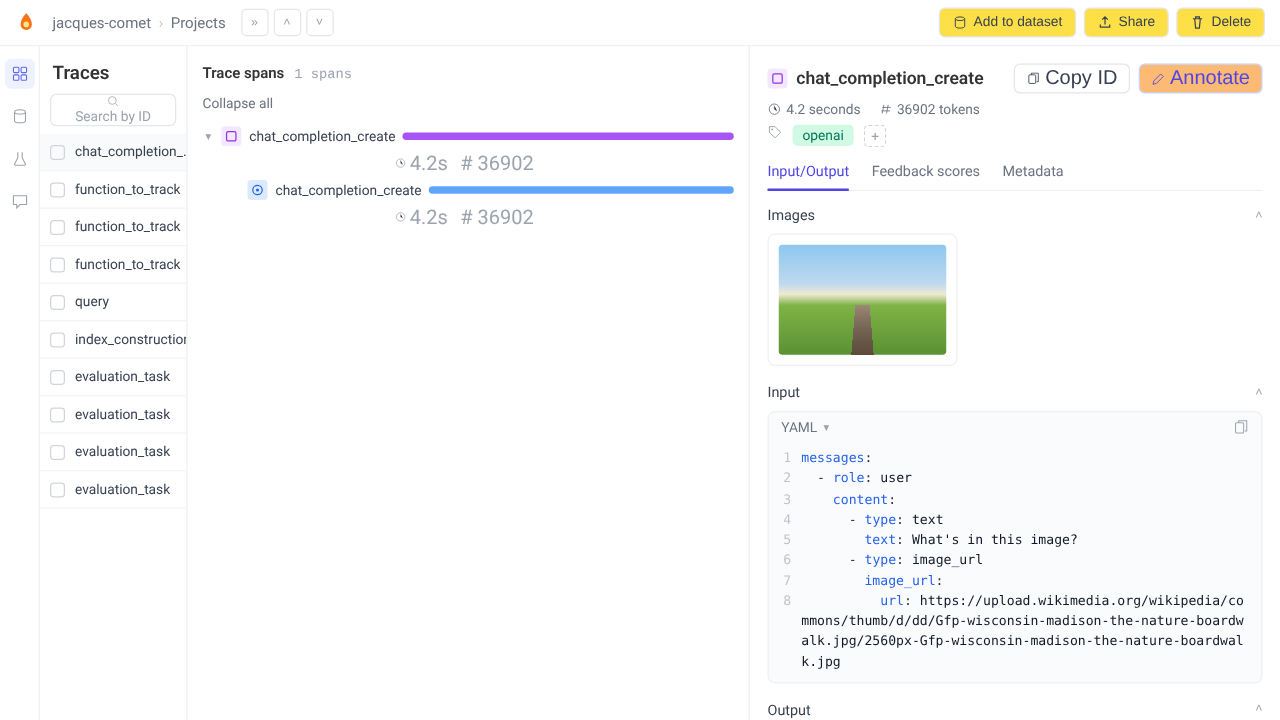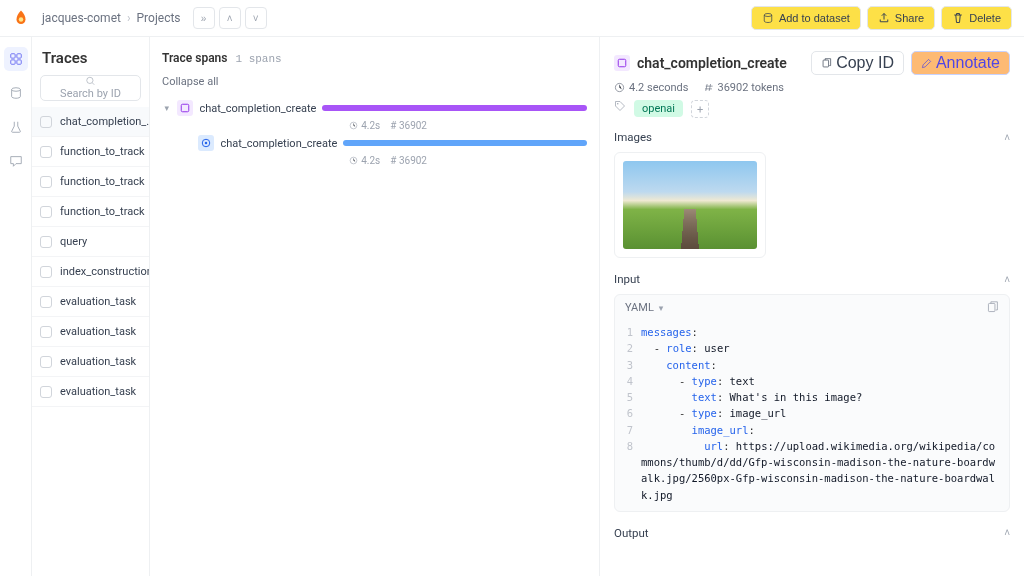--- a/index.html
+++ b/index.html
@@ -35,21 +35,21 @@
 .span-head .chev { color: #9ca3af; font-size: 9px; width: 10px; text-align: center; cursor: pointer; }
 .span-head .ind { width: 18px; }
 .span-icon { width: 16px; height: 16px; border-radius: 3px; display: flex; align-items: center; justify-content: center; flex-shrink: 0; }
 .span-icon.p { background: #f3e8ff; color: #9333ea; }
 .span-icon.b { background: #dbeafe; color: #2563eb; }
 .span-name { color: #374151; }
 .bar-wrap { margin-left: auto; width: 280px; }
 .bar { height: 6px; border-radius: 3px; }
 .bar.purple { background: #a855f7; }
 .bar.blue { background: #60a5fa; }
-.span-meta { display: flex; gap: 10px; font-size: 10px; color: #9ca3af; margin-top: 4px; justify-content: flex-end; padding-right: 160px; }
+.span-meta { display: flex; gap: 10px; font-size: 16px; color: #9ca3af; margin-top: 4px; justify-content: flex-end; padding-right: 160px; }
 .span-meta span { display: inline-flex; align-items: center; gap: 3px; }
 .right { flex: 1; padding: 14px 14px; overflow-y: auto; }
 .r-head { display: flex; align-items: center; gap: 7px; margin-bottom: 6px; }
 .r-head h3 { font-size: 14px; font-weight: 600; flex: 1; }
 .btn-sm { height: 24px; padding: 0 9px; border: 1px solid #e3e6ea; border-radius: 5px; background: #fff; font-size: 16px; color: #374151; cursor: pointer; display: inline-flex; align-items: center; gap: 4px; }
 .btn-sm.accent { background: #fdba74; border-color: #c7d2fe; color: #4f46e5; }
 .r-stats { display: flex; gap: 14px; font-size: 11px; color: #6b7280; margin-bottom: 6px; align-items: flex-end; }
 .r-stats span { display: inline-flex; align-items: center; gap: 4px; }
 .tags { display: flex; gap: 8px; align-items: flex-start; margin-bottom: 12px; }
 .tag { background: #d1fae5; color: #047857; padding: 2px 8px; border-radius: 4px; font-size: 11px; }
@@ -290,20 +290,25 @@
         </span>
     </div>
     <div class="tags">
       <svg width="12" height="12" viewBox="0 0 16 16" style="color:#9ca3af">
           <path d="M2 2h6l6 6-6 6-6-6z" fill="none" stroke="currentColor"></path>
           <circle cx="5" cy="5" r="1" fill="currentColor"></circle>
         </svg>
       <span class="tag">openai</span>
       <div class="tag-add">+</div>
     </div>
+    <div class="tabs">
+      <div class="tab active">Input/Output</div>
+      <div class="tab">Feedback scores</div>
+      <div class="tab">Metadata</div>
+    </div>
 
     <div class="sect">
       <div class="sect-h">
           <span>Images</span>
           <span class="chev2">˄</span>
         </div>
       <div class="img-card"><div class="img-thumb"></div></div>
     </div>
 
     <div class="sect">

